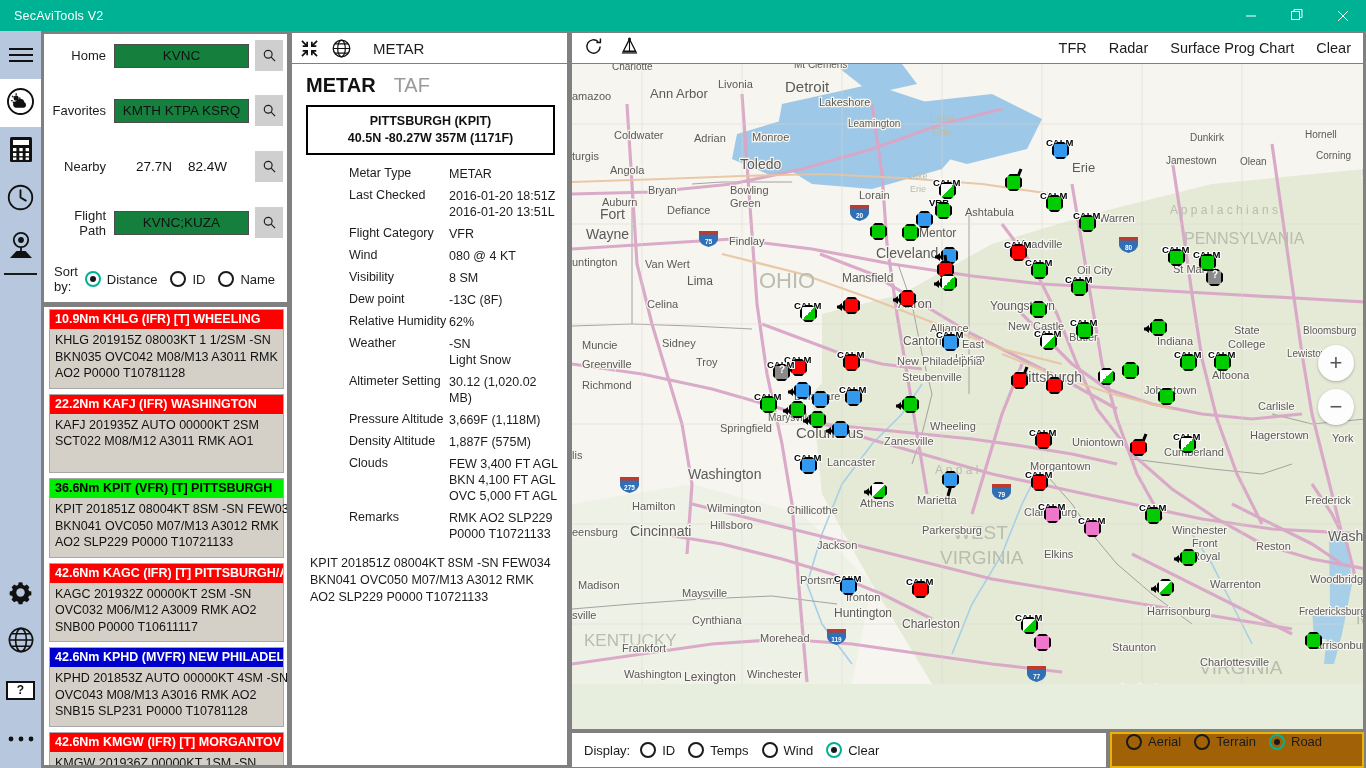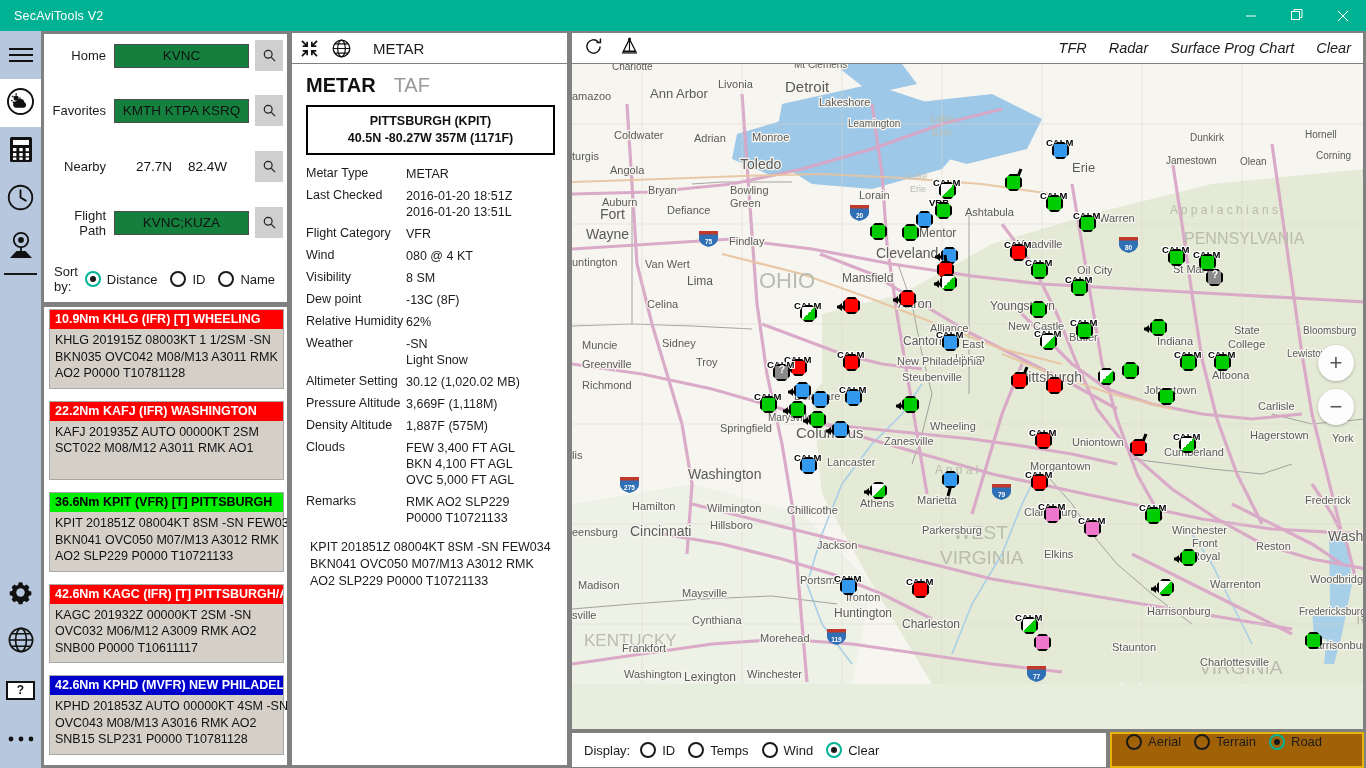--- a/index.html
+++ b/index.html
@@ -79,21 +79,21 @@
   .radio.on:after {
     content:""; position:absolute; left:3px; top:3px; width:6px; height:6px;
     border-radius:50%; background:#1a1a1a;
   }
   .radio-txt { font-size:13px; color:#1c1c1c; margin-right:13px; }
 
   #listwrap {
     flex:1; margin-top:3px; background:#ffffff; border:1px solid #808080;
     overflow:hidden; padding:2px 3px 0 5px; position:relative;
   }
-  .apcard { margin-bottom:12px; border:1px solid #a8a8a8; background:#d4d0c8; }
+  .apcard { margin-bottom:5px; border:1px solid #a8a8a8; background:#d4d0c8; }
   .aphdr {
     color:#ffffff; font-weight:bold; font-size:12.5px;
     padding:2px 4px 3px 5px; white-space:nowrap; overflow:hidden;
   }
   .aphdr.ifr  { background:#ff0000; }
   .aphdr.vfr  { background:#00ee00; color:#000000; }
   .aphdr.mvfr { background:#0000cc; }
   .apbody {
     background:#d4d0c8; color:#111; font-size:12.5px; line-height:16.5px;
     padding:3px 4px 6px 5px;
@@ -116,35 +116,35 @@
     overflow:hidden; padding:6px 0 0 0;
   }
   .tabs { display:flex; align-items:baseline; padding:4px 0 6px 14px; gap:18px; }
   .tabs .tab { font-size:20px; color:#9a9a9a; }
   .tabs .tab.active { color:#111; font-weight:bold; }
   #stationbox {
     margin:2px 12px 8px 14px; border:2px solid #000; text-align:center;
     padding:6px 4px; font-weight:bold; font-size:12.5px; color:#111; line-height:17px;
   }
   .mrow { display:flex; padding:3px 8px 3px 14px; align-items:flex-start; }
-  .mrow .mk { width:100px; flex:0 0 100px; font-size:12.5px; color:#1c1c1c; }
+  .mrow .mk { width:100px; flex:0 0 100px; font-size:12.5px; color:#1c1c1c;margin-left:43px; }
   .mrow .mv { flex:1; font-size:12.5px; color:#1c1c1c; line-height:16px; white-space:pre-line; }
   #rawmetar {
     margin:10px 10px 0 18px; font-size:12.5px; color:#1c1c1c; line-height:17px;
     white-space:pre-line;
   }
 
   
   #rightpanel { flex:1; background:#808080; display:flex; flex-direction:column; padding:1px 2px 0 1px; }
   #maptoolbar {
     height:32px; background:#fff; border:1px solid #808080;
     display:flex; align-items:center; padding:0 12px 0 12px; gap:18px;
   }
   #maptoolbar .tb-links { margin-left:auto; display:flex; gap:22px; align-items:center; }
-  #maptoolbar .tb-link { font-size:14.5px; color:#1c1c1c;font-style:italic; }
+  #maptoolbar .tb-link { font-size:14.5px; color:#1c1c1c; }
   #mapcanvas {
     flex:1; position:relative; overflow:hidden;
     border:1px solid #808080; border-top:0;
     background:#e8eede;
   }
   #mapsvg { position:absolute; left:0; top:0; }
   .zoomctl {
     position:absolute; right:9px; width:36px; height:36px; border-radius:50%;
     background:#fdfdfd; display:flex; align-items:center; justify-content:center;
     color:#555; font-size:22px; box-shadow:0 1px 3px rgba(0,0,0,.25);

